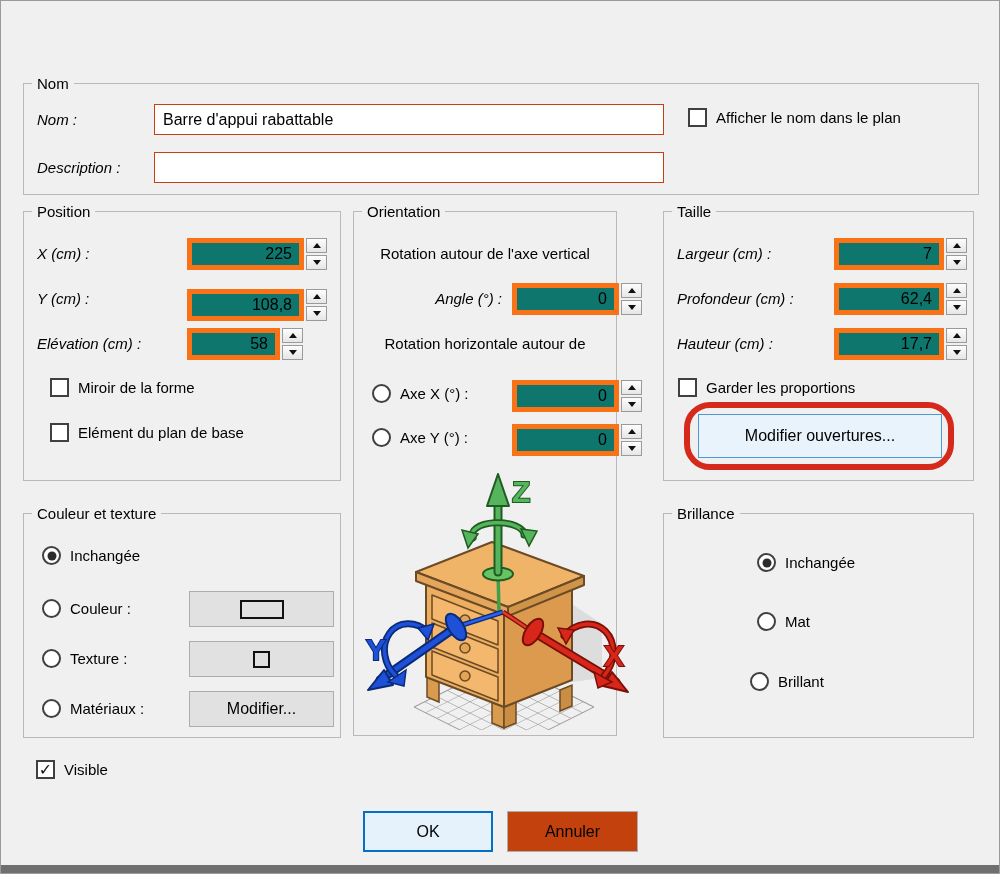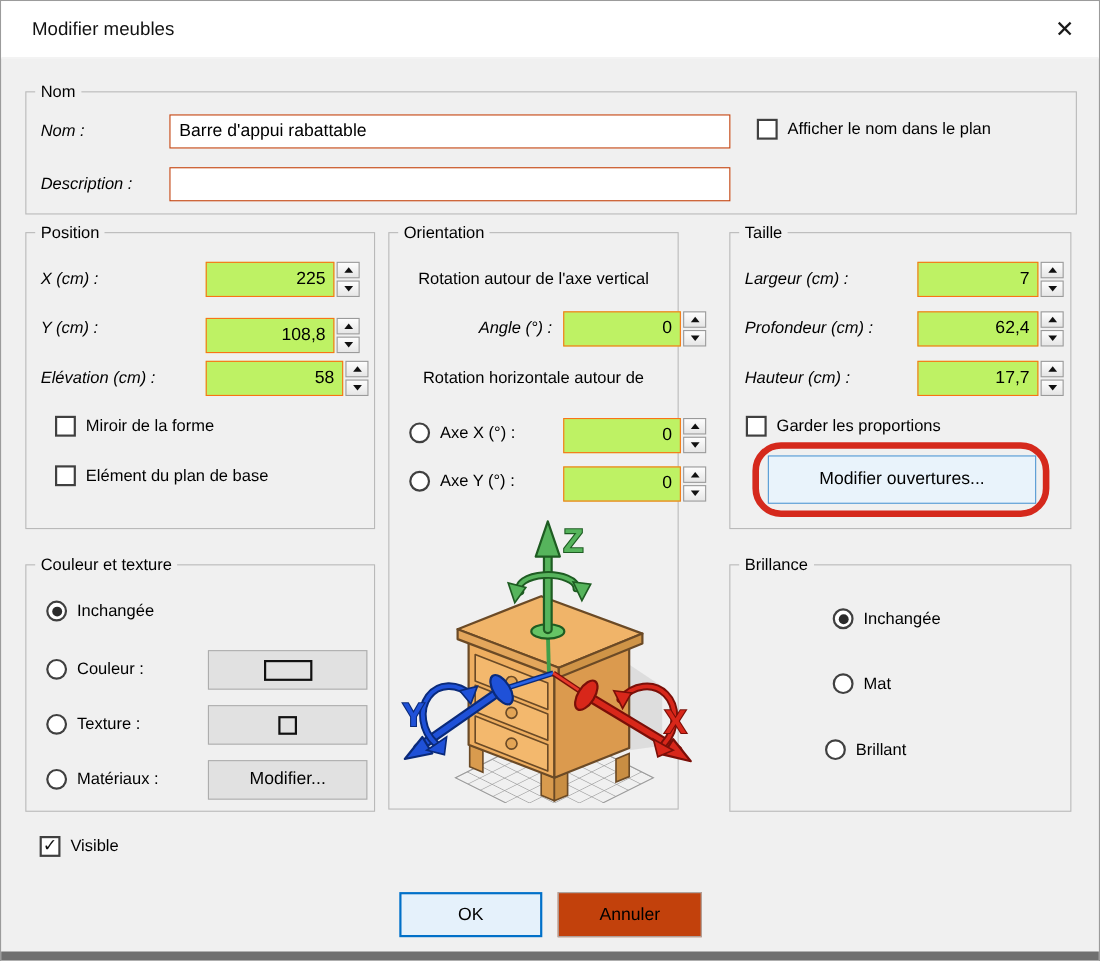--- a/index.html
+++ b/index.html
@@ -24,21 +24,21 @@
   .grp { position:absolute; border:1px solid #b9b9b9; }
   .legend {
     position:absolute; top:-10px; left:8px; background:#f0f0f0;
     padding:0 5px; font-size:15px; line-height:19px; white-space:nowrap;
   }
   .lbl { position:absolute; font-size:15px; line-height:22px; white-space:nowrap;font-style:italic; }
   .heading { position:absolute; width:100%; text-align:center; font-size:15px; white-space:nowrap; }
 
   .spinfield { position:absolute; height:32px; display:flex; }
   .spin-input {
-    flex:1; min-width:0; height:32px; border:1px solid #f97316; background:#bef264;
+    flex:1; min-width:0; height:32px; border:5px solid #f97316; background:#0f766e;
     font-family:"Liberation Sans", sans-serif; font-size:16px; text-align:right; padding:0 7px;
   }
   .spin-btns { width:21px; margin-left:2px; display:flex; flex-direction:column; gap:2px; }
   .spin-btn {
     flex:1; border:1px solid #9a9a9a; background:linear-gradient(#fdfdfd,#e6e6e6);
     display:flex; align-items:center; justify-content:center;
   }
   .tri-up   { width:0; height:0; border-left:4px solid transparent; border-right:4px solid transparent; border-bottom:5px solid #111; }
   .tri-down { width:0; height:0; border-left:4px solid transparent; border-right:4px solid transparent; border-top:5px solid #111; }
 
@@ -93,26 +93,20 @@
     background:#c2410c; border:1px solid #adadad; font-size:16px;
     display:flex; align-items:center; justify-content:center;
   }
   .axes-img { position:absolute; left:10px; top:252px; width:276px; height:266px; }
 </style>
 </head>
 <body>
 
 <div class="screen">
 
-  <div class="titlebar">
-    <div class="title">Modifier meubles</div>
-    <div class="close-btn">
-      <span>✕</span>
-    </div>
-  </div>
 
   <div class="grp" style="left:22px;top:82px;width:956px;height:112px">
     <span class="legend">Nom</span>
     <div class="lbl" style="left:13px;top:25px">Nom :</div>
     <input class="txt-input" style="left: 130px; top: 20px; width: 510px;" value="Barre d'appui rabattable">
     <div class="cb" style="left:664px;top:24px">
       <span class="cb-box"></span>
       <span class="cb-label">Afficher le nom dans le plan</span>
     </div>
     <div class="lbl" style="left:13px;top:73px">Description :</div>
@@ -142,21 +136,21 @@
         <div class="spin-btn">
             <div class="tri-up"></div>
           </div>
         <div class="spin-btn">
             <div class="tri-down"></div>
           </div>
       </div>
     </div>
 
     <div class="lbl" style="left:13px;top:121px">Elévation (cm) :</div>
-    <div class="spinfield" style="left:163px;top:116px;width:148px">
+    <div class="spinfield" style="left:163px;top:116px;width:116px">
       <input class="spin-input" value="58" style="">
       <div class="spin-btns">
         <div class="spin-btn">
             <div class="tri-up"></div>
           </div>
         <div class="spin-btn">
             <div class="tri-down"></div>
           </div>
       </div>
     </div>

